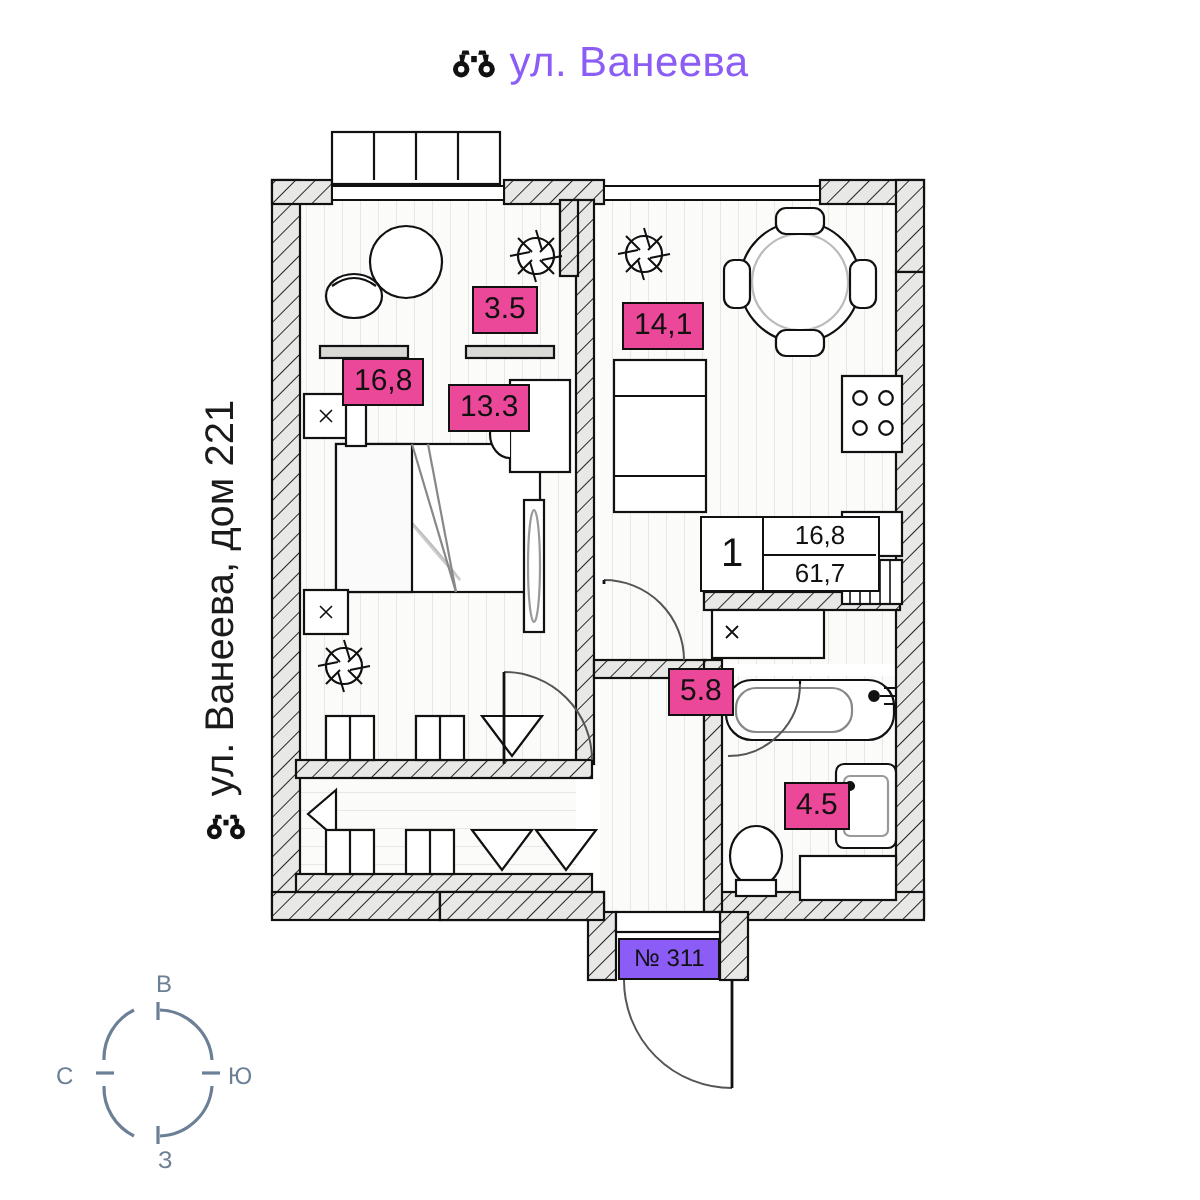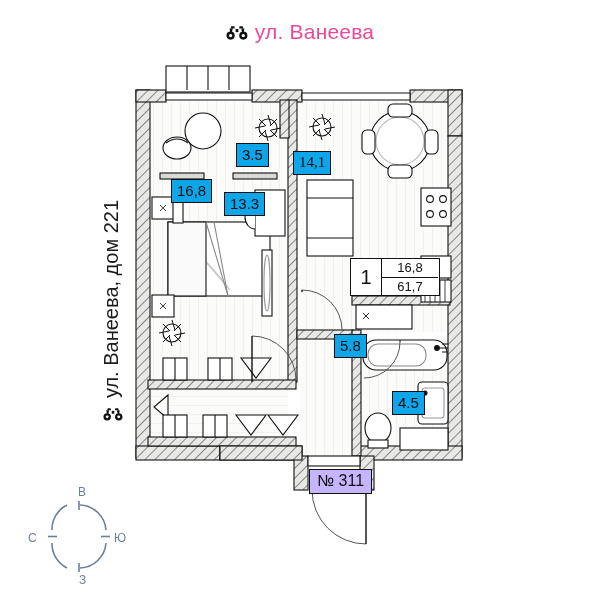--- a/index.html
+++ b/index.html
@@ -23,21 +23,21 @@
   }
 
   
   .street-top {
     position: absolute;
     left: 0;
     top: 20px;
     width: 600px;
     text-align: center;
     font-size: 21px;
-    color: #ec4899;
+    color: #8b5cf6;
     letter-spacing: 0.2px;
     white-space: nowrap;
   }
   .street-top .binoc {
     display: inline-block;
     vertical-align: -2px;
     margin-right: 7px;
   }
 
   
@@ -82,21 +82,21 @@
   
   #plan {
     position: absolute;
     left: 0;
     top: 0;
   }
 
   
   .lbl {
     position: absolute;
-    background: #0ea5e9;
+    background: #ec4899;
     border: 1.3px solid #111;
     color: #111;
     font-family: "Liberation Sans", sans-serif;
     font-size: 15px;
     line-height: 1;
     padding: 3px 5px 4px 5px;
     white-space: nowrap;
     box-sizing: border-box;
   }
 
@@ -130,23 +130,23 @@
     font-size: 13px;
     color: #111;
   }
   .badge .areas div:first-child {
     border-bottom: 1.5px solid #111;
   }
 
   
   .flatno {
     position: absolute;
-    background: #c4b5fd;
+    background: #8b5cf6;
     border: 1.5px solid #111;
-    font-size: 16px;
+    font-size: 12px;
     color: #111;
     padding: 2px 7px 3px 7px;
     white-space: nowrap;
     box-sizing: border-box;
   }
 </style>
 </head>
 <body>
 
 <div id="root">
@@ -422,21 +422,21 @@
       <rect x="220" y="446" width="82" height="14" fill="url(#hatch)"></rect>
     </g>
   </svg>
 
   <div class="lbl" style="left:236px; top:143px;">3.5</div>
 
   <div class="lbl" style="left:171px; top:179px;">16,8</div>
 
   <div class="lbl" style="left:224px; top:192px;">13.3</div>
 
-  <div class="lbl" style="left:293px; top:151px;font-family:Liberation Serif, serif;">14,1</div>
+  <div class="lbl" style="left:311px; top:151px;">14,1</div>
 
   <div class="lbl" style="left:334px; top:334px;">5.8</div>
 
   <div class="lbl" style="left:392px; top:391px;">4.5</div>
 
   <div class="badge" style="left:350px; top:258px; width:90px; height:38px;">
     <div class="rooms">1</div>
     <div class="areas">
       <div>16,8</div>
       <div>61,7</div>

